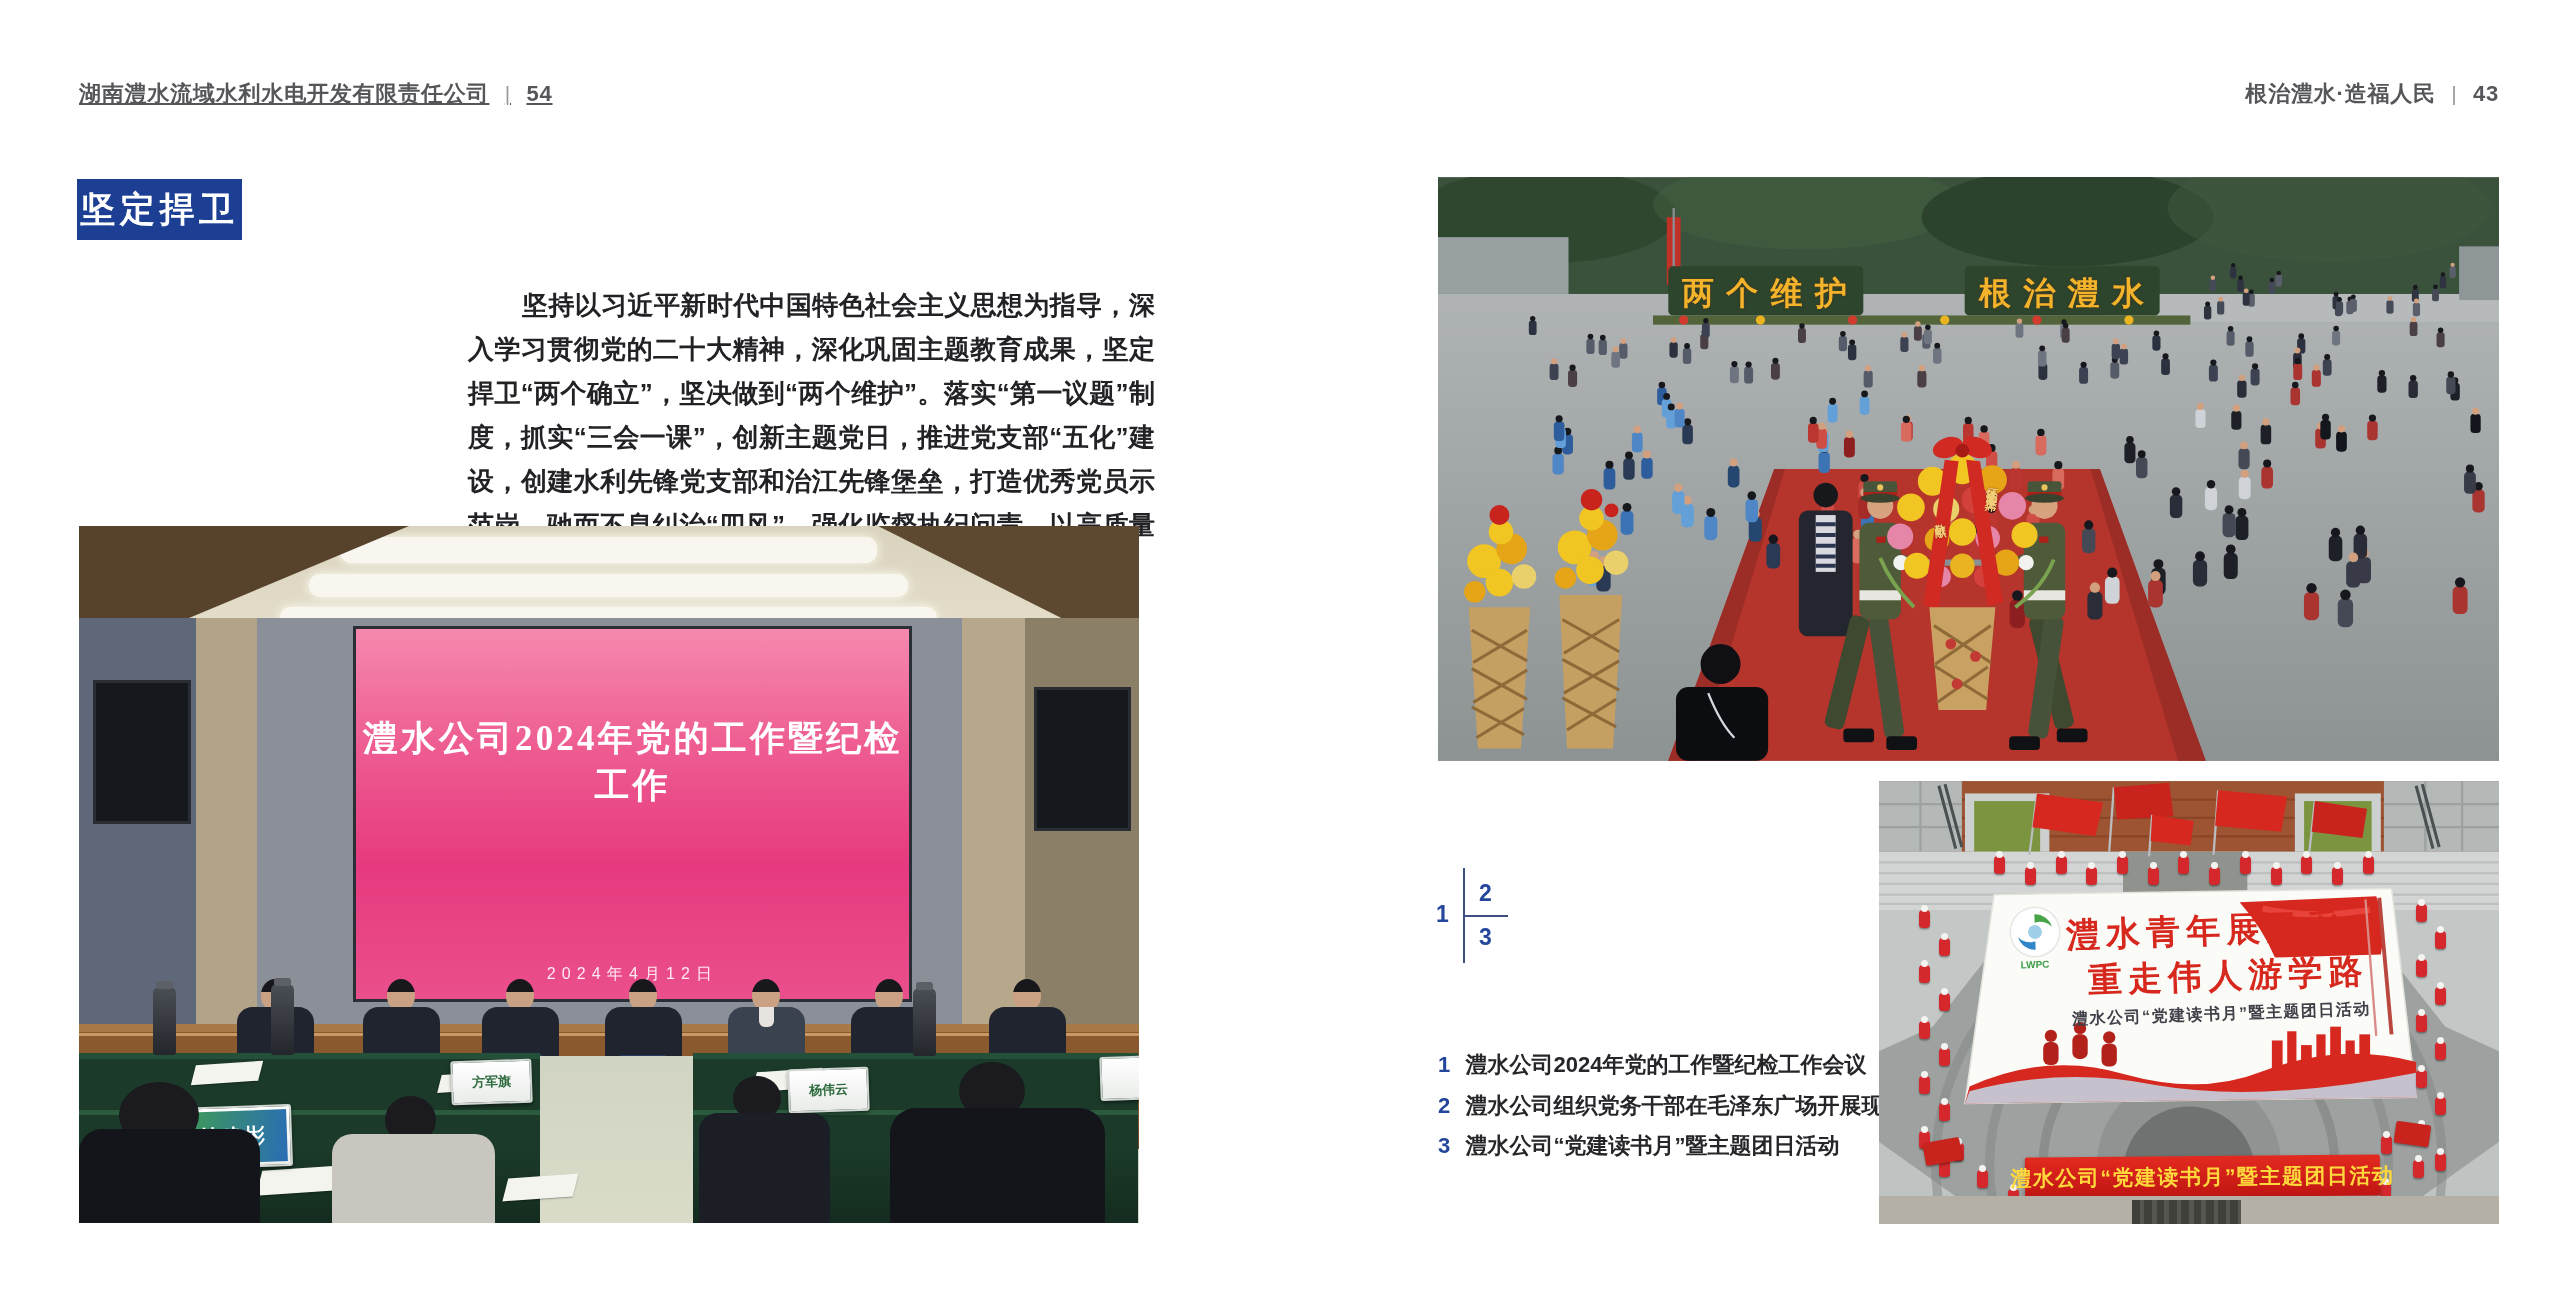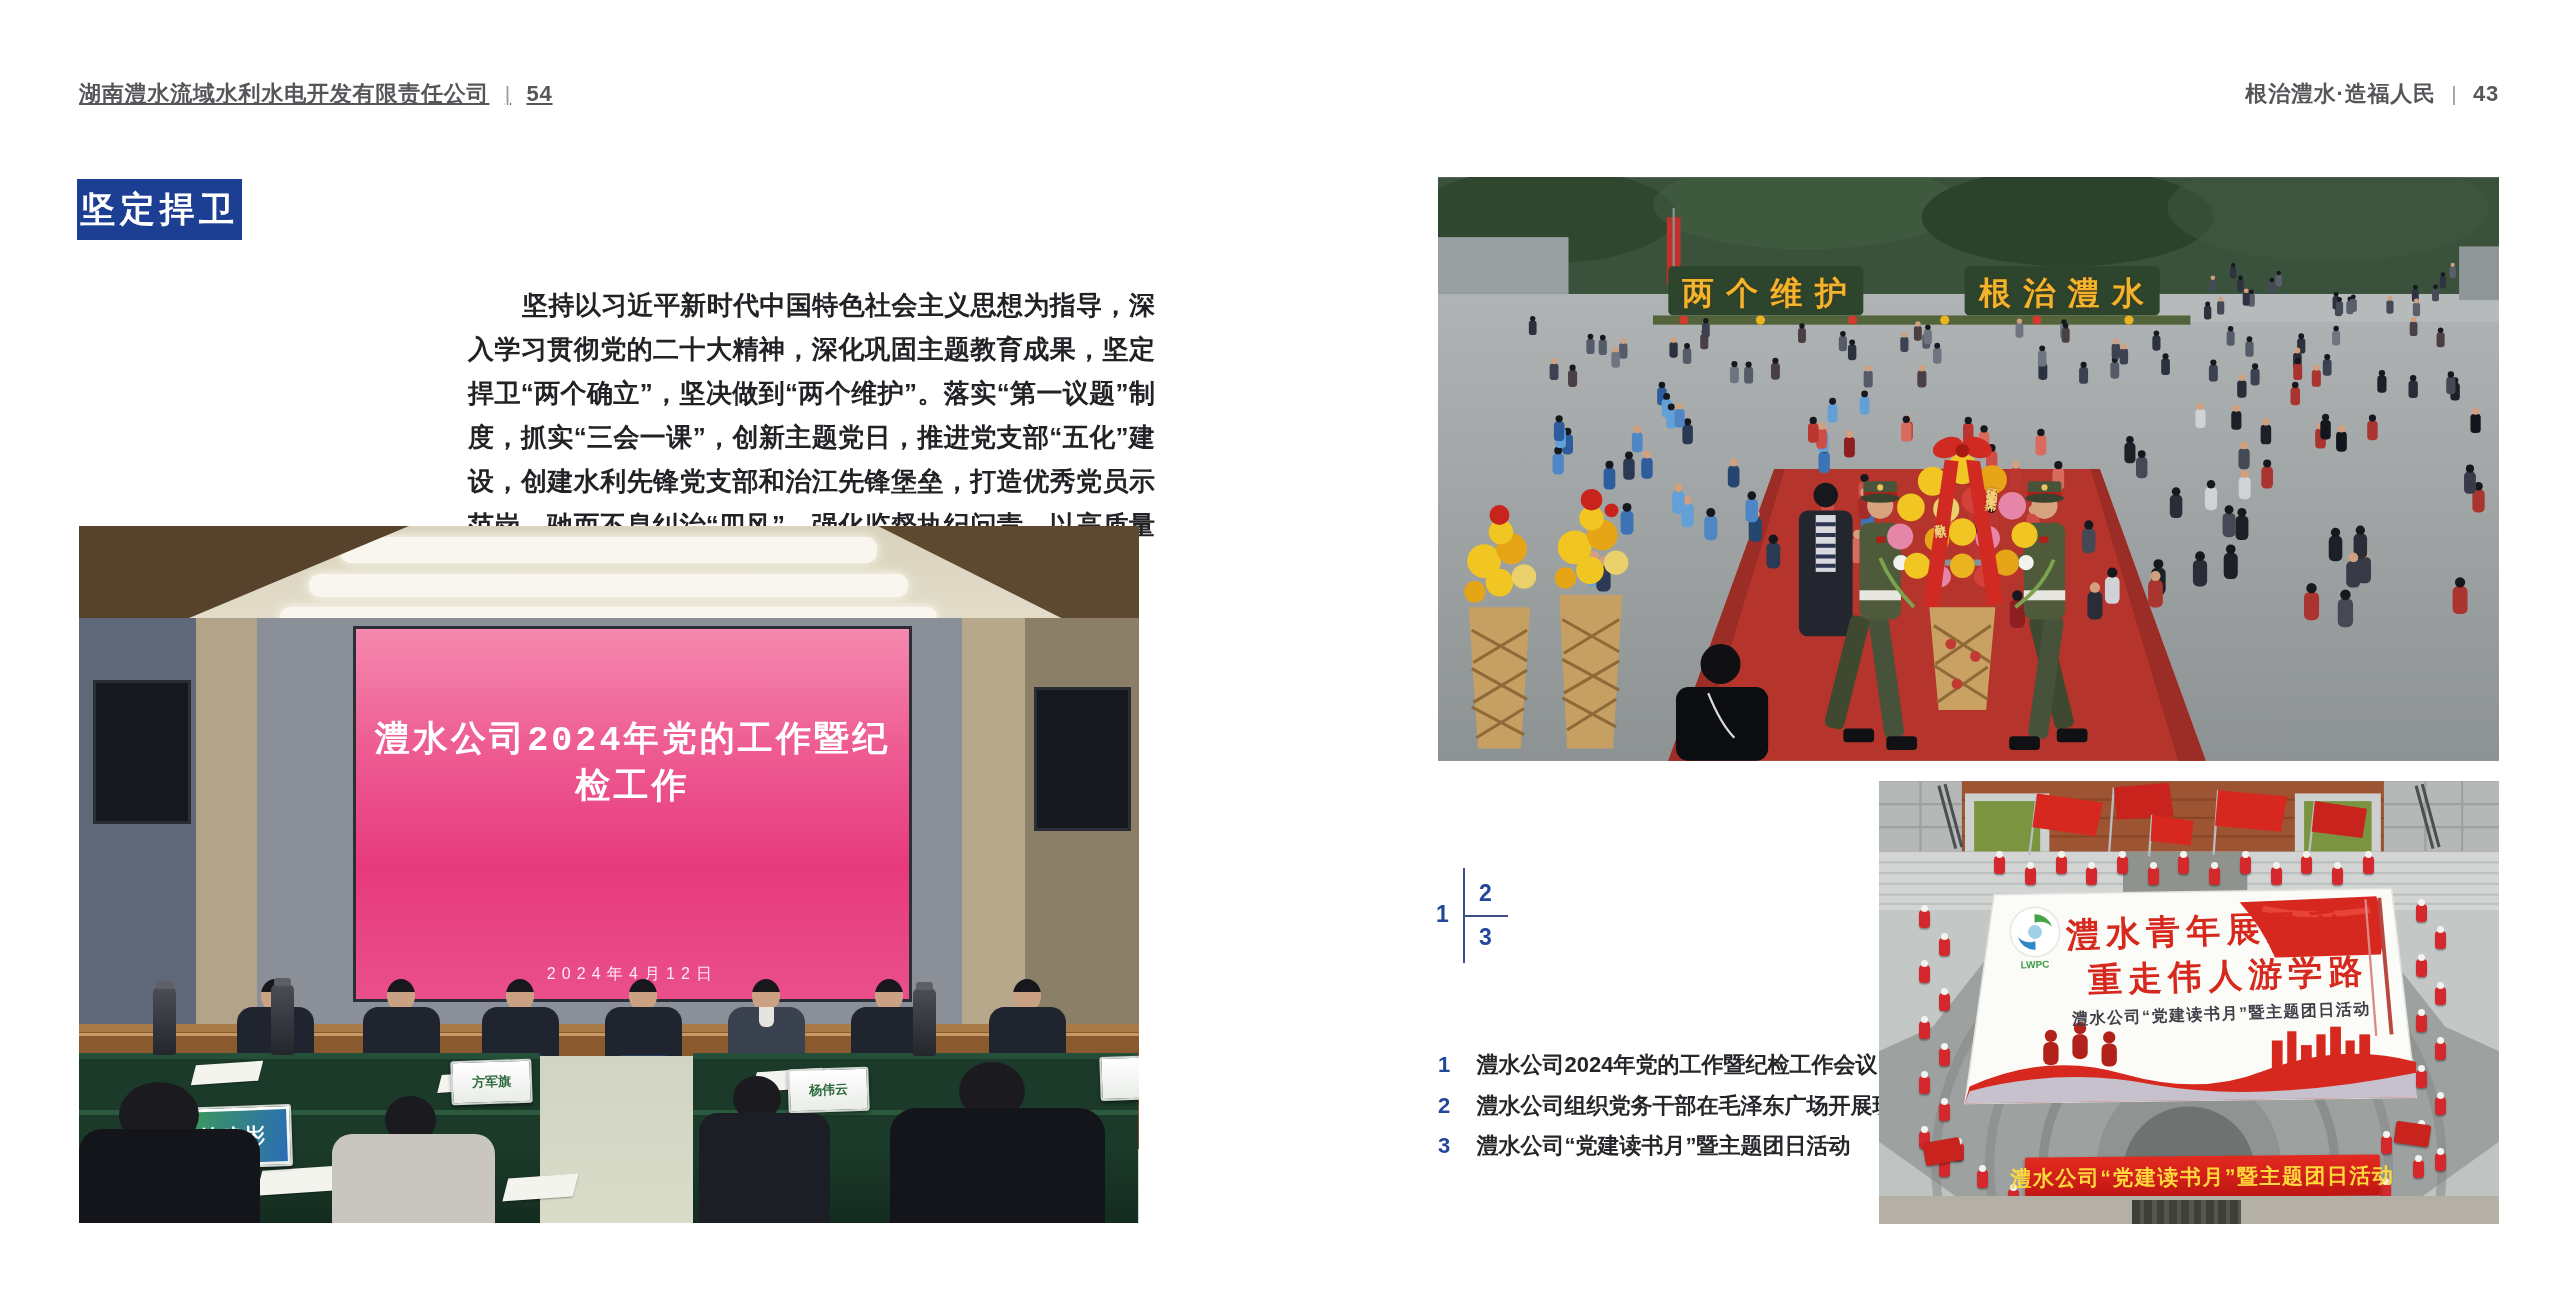--- a/index.html
+++ b/index.html
@@ -31,21 +31,21 @@
   .p1-wall-l{position:absolute;left:0;top:92px;width:117px;height:415px;background:#5f6878;}
   .p1-col-l{position:absolute;left:117px;top:92px;width:61px;height:418px;background:#b3a489;}
   .p1-wall-c{position:absolute;left:178px;top:92px;width:705px;height:418px;background:#8a8f98;}
   .p1-col-r{position:absolute;left:883px;top:92px;width:63px;height:418px;background:#b7a88c;}
   .p1-wall-r{position:absolute;left:946px;top:92px;width:114px;height:418px;background:#8b7f68;}
   .p1-tv{position:absolute;background:#15181d;border:3.8px solid #2a2d33;}
   .p1-screen{position:absolute;left:274px;top:100px;width:559px;height:376px;
              background:linear-gradient(180deg,#f589ae 0%,#ee5c92 32%,#e73a7e 64%,#ea4f8c 100%);
              border:3.8px solid #2a2e36;box-sizing:border-box;}
   .scr-t1{position:absolute;left:0;top:86px;width:100%;text-align:center;color:#fff;
-          font-family:Liberation Mono, monospace;font-weight:700;font-size:35px;letter-spacing:3.1px;}
+          font-family:Liberation Serif, serif;font-weight:700;font-size:35px;letter-spacing:3.1px;}
   .scr-t2{position:absolute;left:0;top:150px;width:100%;text-align:center;color:#fff;white-space:pre;
           font-family:"Liberation Serif",serif;font-weight:700;font-size:38px;}
   .scr-date{position:absolute;left:0;top:335px;width:100%;text-align:center;color:#ffe9f2;
             font-size:16px;letter-spacing:6.1px;}
   .p1-dais{position:absolute;left:0;top:498px;width:1060px;height:131px;
            background:linear-gradient(#a87a48 0 7.7px,#8a5a2e 7.7px 60%,#6f451f);}
   .p1-dais::after{content:'';position:absolute;left:0;top:9.2px;width:100%;height:3.1px;background:#c79a63;}
   .p1-floor{position:absolute;left:0;top:623px;width:1060px;height:74px;background:#d6d9c8;}
   .p1-aisle{position:absolute;left:461px;top:530px;width:154px;height:167px;background:linear-gradient(#d0d4c2,#dadcc9);}
   .p1-desk{position:absolute;top:527px;height:170px;background:linear-gradient(#245039 0 6.1px,#1b3a29 6.1px 55%,#142c1f);}
@@ -77,21 +77,21 @@
               text-shadow:0 0 2.3px rgba(120,30,10,.5);white-space:nowrap;}
   .ribbon-text{position:absolute;writing-mode:vertical-rl;color:#f0d27a;font-size:11.5px;font-weight:700;
                letter-spacing:2.3px;text-shadow:0 0 1.5px #8a1710;}
 
   
   .keyline{position:absolute;background:#3d4f85;}
   .keynum{position:absolute;font-size:23px;font-weight:700;color:#24479c;}
   #captions{position:absolute;left:1438px;top:1050px;}
   .cap-row{display:flex;align-items:baseline;margin-bottom:10.7px;}
   .cap-num{width:21.5px;font-size:22px;font-weight:700;color:#24479c;flex:none;}
-  .cap-text{font-size:22px;font-weight:600;color:#26262a;margin-left:17px;white-space:nowrap;}
+  .cap-text{font-size:22px;font-weight:600;color:#26262a;margin-left:6px;white-space:nowrap;}
 
   
   #ph3{left:1879px;top:781px;width:620px;height:443px;background:#9da19f;}
   #aerial-people{position:absolute;left:0;top:0;width:620px;height:443px;}
   .red-person{position:absolute;width:10.7px;height:18.4px;background:#d5282c;border-radius:3.8px;box-shadow:0 1.5px 1.5px rgba(0,0,0,.35);}
   .red-person::before{content:'';position:absolute;left:2.3px;top:-4.6px;width:7px;height:7px;background:#f3f3ef;border-radius:50%;}
   .aerial-title{position:absolute;font-weight:700;color:#d7281e;font-size:34px;letter-spacing:6.1px;transform:rotate(-2deg);white-space:nowrap;}
   .aerial-sub{position:absolute;font-weight:700;color:#3f3f48;font-size:16px;letter-spacing:1.5px;transform:rotate(-2deg);white-space:nowrap;}
   .lwpc-logo{position:absolute;left:132px;top:127px;width:48px;height:48px;background:#fff;border-radius:50%;
              box-shadow:0 0 0 1.5px #e4e8e4;transform:rotate(-2deg);}

